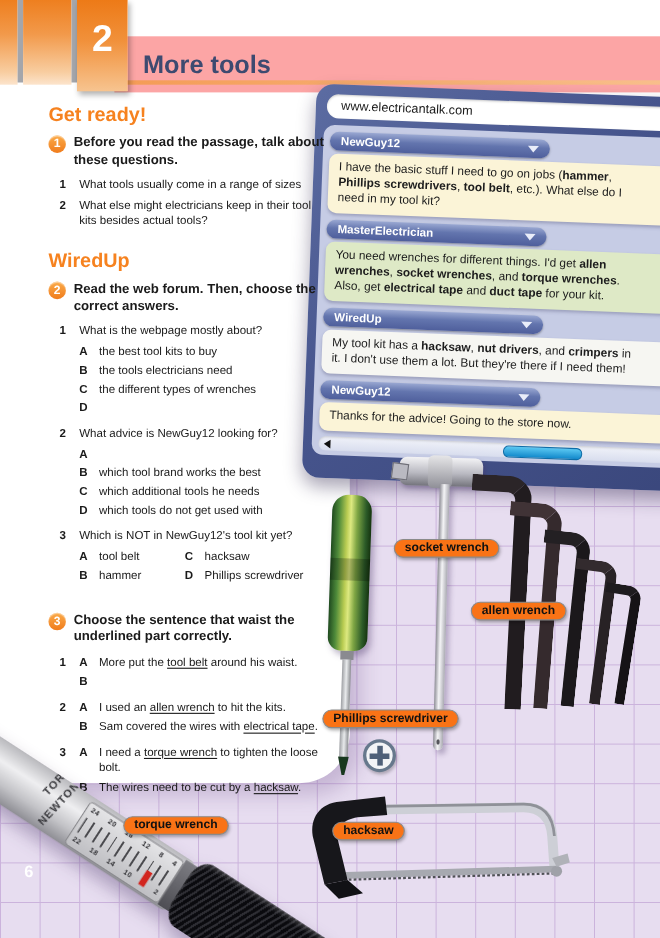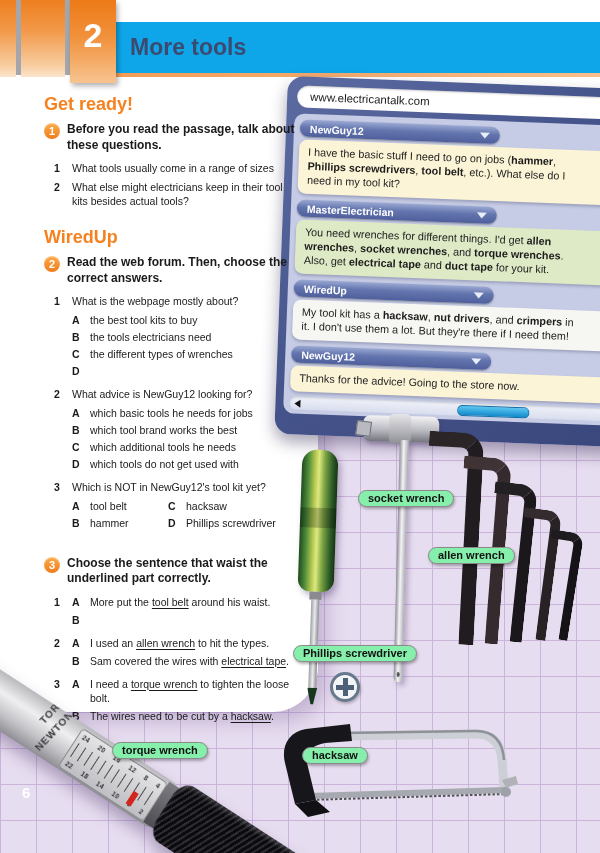--- a/index.html
+++ b/index.html
@@ -1,19 +1,19 @@
 <!DOCTYPE html>
 <html><head>
 <meta charset="utf-8">
 <style>
   html,body{margin:0;padding:0;}
   body{width:600px;height:853px;position:relative;overflow:hidden;background:#fff;
        font-family:"Liberation Sans",sans-serif;color:#1a1a1a;}
   
-  .title-bar{position:absolute;left:104px;top:22px;right:0;height:51px;background:#0ea5e9;z-index:3;}
+  .title-bar{position:absolute;left:104px;top:33px;right:0;height:51px;background:#fca5a5;z-index:3;}
   .title-bar span{display:block;line-height:51px;padding-left:26px;font-size:23px;font-weight:bold;color:#3D4A70;}
   .title-underline{position:absolute;left:104px;top:73px;right:0;height:4px;z-index:3;
        background:linear-gradient(90deg,#F49B55,#F8BE8B);}
   .tab{position:absolute;top:0;background:linear-gradient(180deg,#EE7F1F 0%,#F2994A 40%,#F8CDA0 85%,#FCE4CC 100%);z-index:4;}
   .tab-sep{position:absolute;top:0;background:#A4A6AB;z-index:4;}
   .tab-main{position:absolute;left:70px;top:0;width:46px;height:83px;z-index:5;
        background:linear-gradient(180deg,#ED7A17 0%,#F1913B 45%,#F7C émeut90 100%);
        background:linear-gradient(180deg,#ED7A17 0%,#F1913B 45%,#F7C490 100%);
        box-shadow:2px 3px 5px rgba(0,0,0,.3);text-align:center;}
   .tab-main span{color:#fff;font-size:34px;font-weight:bold;line-height:70px;}
@@ -60,21 +60,21 @@
        border-top:6px solid #E9EDF9;}
   .post-body{border-radius:8px;padding:5px 30px 7px 9px;font-size:10.8px;line-height:1.3;color:#1c1c1c;
        box-shadow:0 2px 3px rgba(60,60,100,.3);}
   .scrolltrack{margin-top:5px;height:13px;border-radius:7px;position:relative;
        background:linear-gradient(180deg,#F0F2F9,#D8DDEE);box-shadow:inset 0 1px 2px rgba(0,0,0,.15);}
   .tri-left{position:absolute;left:5px;top:3px;width:0;height:0;border-top:4px solid transparent;
        border-bottom:4px solid transparent;border-right:6px solid #111;}
   .scrollthumb{position:absolute;left:168px;top:2px;width:70px;height:9px;border-radius:5px;
        background:linear-gradient(180deg,#5BC8F2,#1289CB);border:1px solid #0F6EA8;}
   
-  .tool-label{position:absolute;background:#86efac;border:1.5px solid #8A8A8A;border-radius:10px;
+  .tool-label{position:absolute;background:#f97316;border:1.5px solid #8A8A8A;border-radius:10px;
        padding:1px 9px 2px 9px;font-weight:bold;font-size:11px;color:#111;white-space:nowrap;
        box-shadow:1px 2px 3px rgba(0,0,0,.3);z-index:8;}
   
   .socket{position:absolute;left:356px;top:410px;width:92px;height:278px;z-index:5;transform:rotate(1.5deg);}
   .socket .head{position:absolute;left:4px;top:6px;width:76px;height:26px;border-radius:7px;
        background:linear-gradient(180deg,#F3F3F5,#B9B9C1 55%,#74747C);box-shadow:2px 3px 4px rgba(70,50,100,.35);}
   .socket .collar{position:absolute;left:30px;top:4px;width:22px;height:30px;border-radius:5px;
        background:linear-gradient(180deg,#E6E6E8,#8F8F97);}
   .socket .drive{position:absolute;left:-3px;top:12px;width:13px;height:13px;background:#B9B9C1;border:1px solid #6E6E76;transform:rotate(6deg);}
   .socket .shaft{position:absolute;left:41px;top:30px;width:9px;height:242px;border-radius:0 0 5px 5px;
@@ -184,21 +184,20 @@
   </div>
 
   <div class="q" style="padding-left:10px;">
     <div class="row">
       <span class="n">2</span>
       <span>What advice is NewGuy12 looking for?</span>
     </div>
     <div class="opts">
       <div class="row">
           <span class="l">A</span>
-          <span>which basic tools he needs for jobs</span>
         </div>
       <div class="row">
           <span class="l">B</span>
           <span>which tool brand works the best</span>
         </div>
       <div class="row">
           <span class="l">C</span>
           <span>which additional tools he needs</span>
         </div>
       <div class="row">
@@ -248,21 +247,21 @@
     <div class="row vocab-pair">
       <span class="n"></span>
       <span class="l">B</span>
     </div>
   </div>
 
   <div class="vocab-item" style="padding-left:10px;">
     <div class="row vocab-pair">
       <span class="n">2</span>
       <span class="l">A</span>
-      <span><span>I used an </span><span class="u">allen wrench</span><span> to hit the types.</span></span>
+      <span><span>I used an </span><span class="u">allen wrench</span><span> to hit the kits.</span></span>
     </div>
     <div class="row vocab-pair">
       <span class="n"></span>
       <span class="l">B</span>
       <span><span>Sam covered the wires with </span><span class="u">electrical tape</span><span>.</span></span>
     </div>
   </div>
 
   <div class="vocab-item" style="padding-left:10px;">
     <div class="row vocab-pair">

